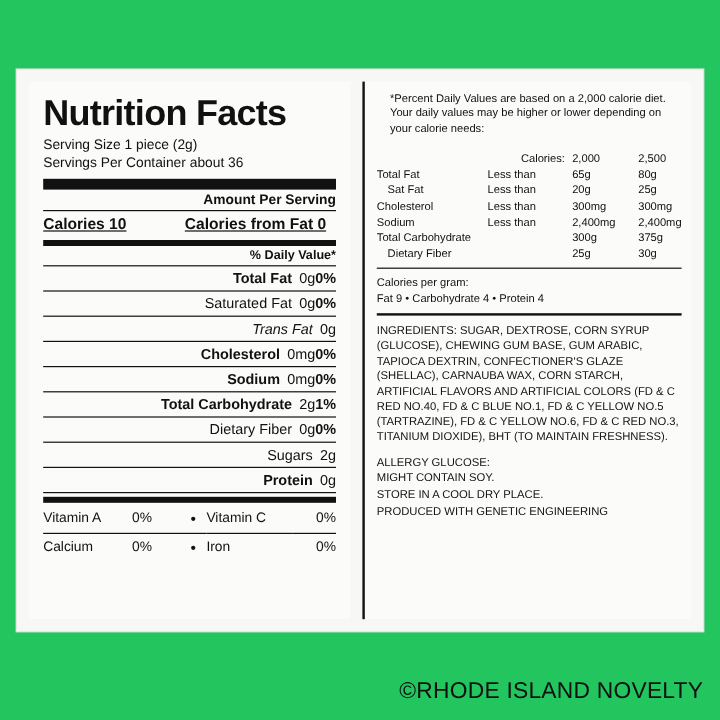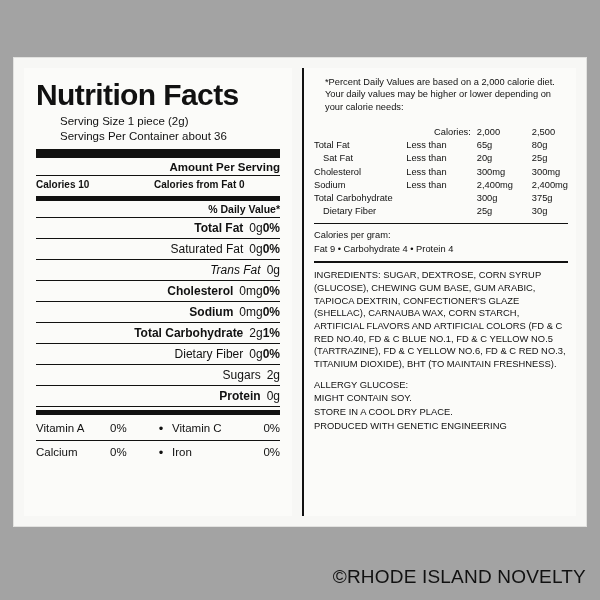--- a/index.html
+++ b/index.html
@@ -7,21 +7,21 @@
     padding: 0;
     width: 600px;
     height: 600px;
     background: #ffffff;
     font-family: "Liberation Sans", sans-serif;
   }
   #page {
     position: relative;
     width: 600px;
     height: 600px;
-    background: #a3a3a3;
+    background: #22c55e;
     overflow: hidden;
   }
   
   #label {
     position: absolute;
     left: 14px;
     top: 58px;
     width: 572px;
     height: 468px;
     background: #f7f7f5;
@@ -61,39 +61,39 @@
     font-weight: bold;
     letter-spacing: -0.6px;
     line-height: 1;
     color: #111;
     margin: 0 0 4px 0;
   }
   .nf-serving {
     font-size: 11.5px;
     color: #111;
     line-height: 1.3;
-    margin-left: 24px;
   }
   .rule-thick { border-bottom: 9px solid #111; margin: 5px 0 0 0; }
   .rule-med   { border-bottom: 5px solid #111; margin: 3px 0 0 0; }
   .rule-thin  { border-bottom: 1px solid #111; margin: 0; }
 
   .amount-per {
     font-size: 11.5px;
     font-weight: bold;
     color: #111;
     padding: 3px 0 2px 0;
     text-align: right;
   }
   .cal-row {
     display: flex;
-    font-size: 10px;
+    font-size: 13px;
     font-weight: bold;
     color: #111;
     padding: 3px 0 3px 0;
+    text-decoration: underline;
   }
   .cal-row .cal-left { width: 118px; }
   .dv-head {
     text-align: right;
     font-size: 10.5px;
     font-weight: bold;
     color: #111;
     padding: 2px 0 2px 0;
   }
   .nut-row {

